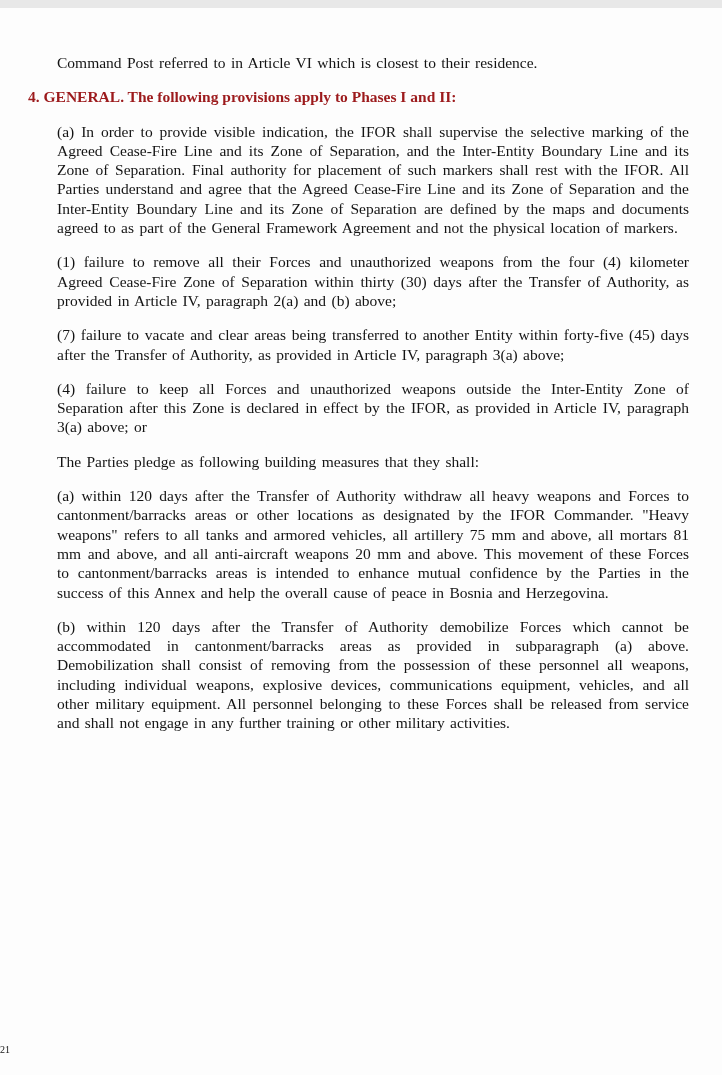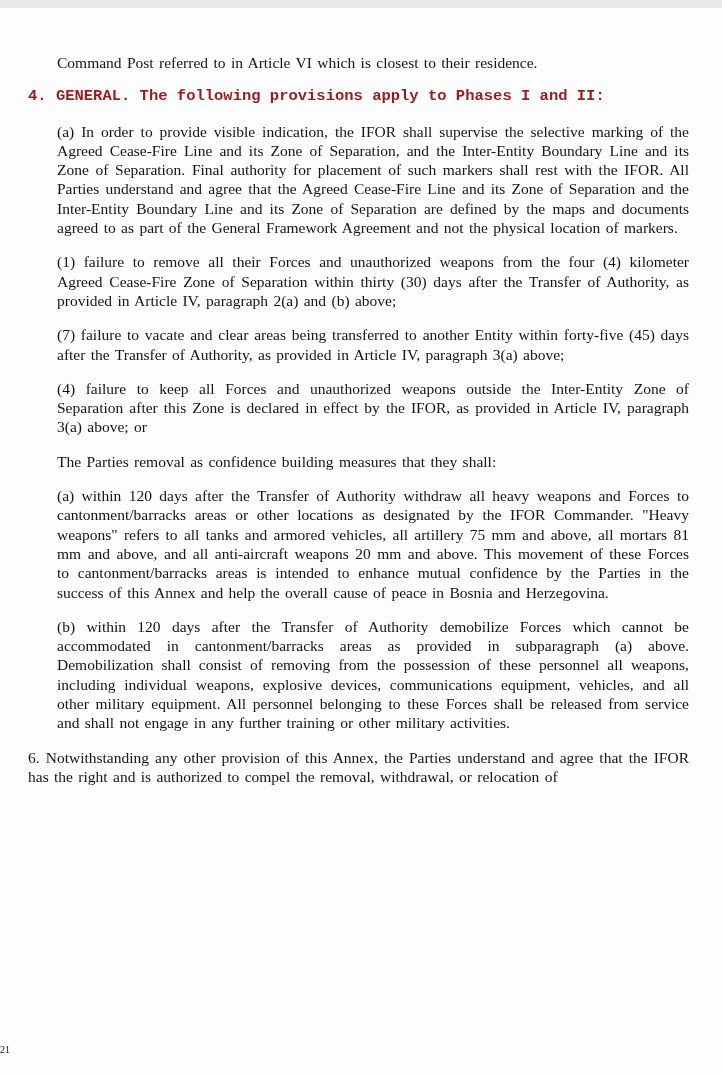--- a/index.html
+++ b/index.html
@@ -32,21 +32,20 @@
   .para.full-margin {
     margin-left: 28px;
   }
   .heading {
     font-size: 15.5px;
     line-height: 19.3px;
     font-weight: bold;
     color: var(--heading, #9c1a1c);
     margin: 0 33px 15px 28px;
     text-align: left;
-    font-family: Liberation Mono, monospace;
   }
   .page-number {
     position: absolute;
     left: 0;
     bottom: 28px;
     width: 100%;
     text-align: left;
     font-size: 10px;
     color: var(--body, #141414);
   }
@@ -65,23 +64,22 @@
 
   <p class="para">(1) failure to remove all their Forces and unauthorized weapons from the four (4) kilometer Agreed Cease-Fire Zone of Separation within thirty (30) days after the Transfer of Authority, as provided in Article IV, paragraph 2(a) and (b) above;</p>
 
   <p class="para">(7) failure to vacate and clear areas being transferred to another Entity within forty-five (45) days after the Transfer of Authority, as provided in Article IV, paragraph 3(a) above;</p>
 
 
   <p class="para">(4) failure to keep all Forces and unauthorized weapons outside the Inter-Entity Zone of Separation after this Zone is declared in effect by the IFOR, as provided in Article IV, paragraph 3(a) above; or</p>
 
 
 
-  <p class="para">The Parties removal as confidence building measures that they shall:</p>
+  <p class="para">The Parties pledge as following building measures that they shall:</p>
 
   <p class="para">(a) within 120 days after the Transfer of Authority withdraw all heavy weapons and Forces to cantonment/barracks areas or other locations as designated by the IFOR Commander. "Heavy weapons" refers to all tanks and armored vehicles, all artillery 75 mm and above, all mortars 81 mm and above, and all anti-aircraft weapons 20 mm and above. This movement of these Forces to cantonment/barracks areas is intended to enhance mutual confidence by the Parties in the success of this Annex and help the overall cause of peace in Bosnia and Herzegovina.</p>
 
   <p class="para">(b) within 120 days after the Transfer of Authority demobilize Forces which cannot be accommodated in cantonment/barracks areas as provided in subparagraph (a) above. Demobilization shall consist of removing from the possession of these personnel all weapons, including individual weapons, explosive devices, communications equipment, vehicles, and all other military equipment. All personnel belonging to these Forces shall be released from service and shall not engage in any further training or other military activities.</p>
 
-  <p class="para full-margin">6. Notwithstanding any other provision of this Annex, the Parties understand and agree that the IFOR has the right and is authorized to compel the removal, withdrawal, or relocation of</p>
 
   <div class="page-number">21</div>
 
 </div>
 
 </body></html>

